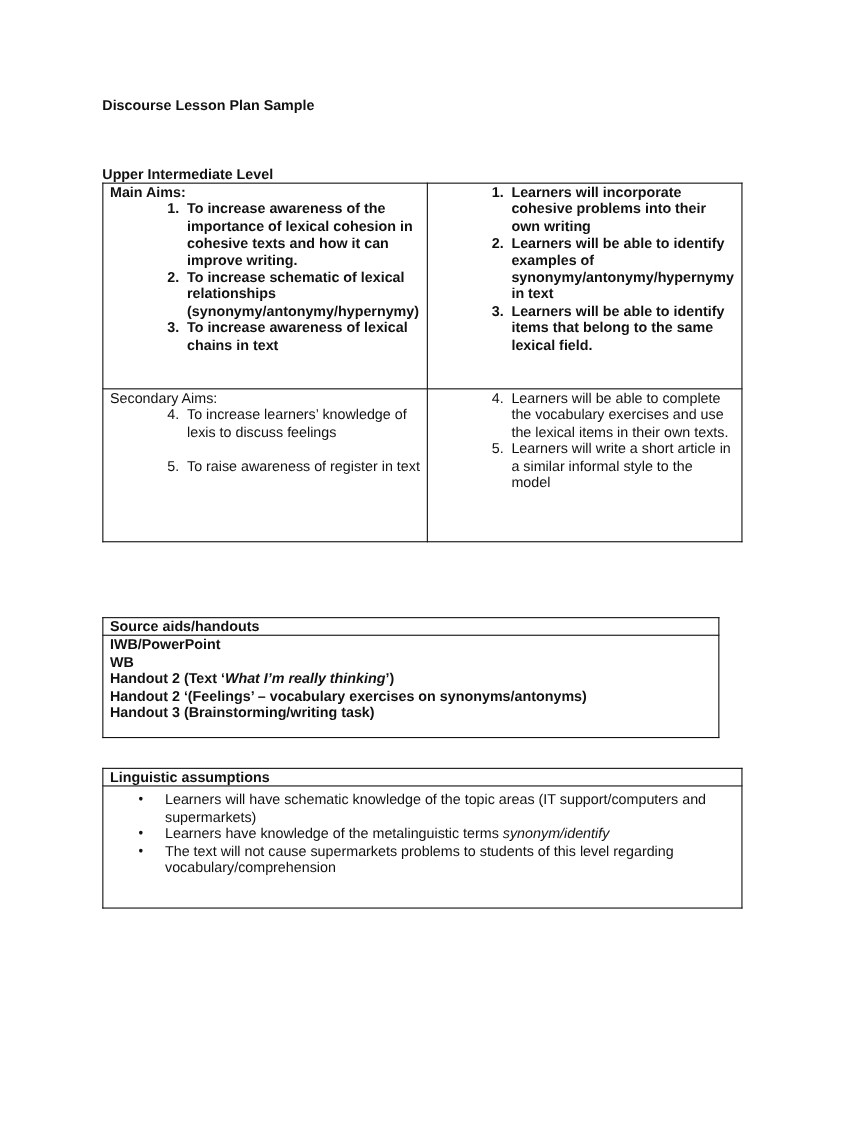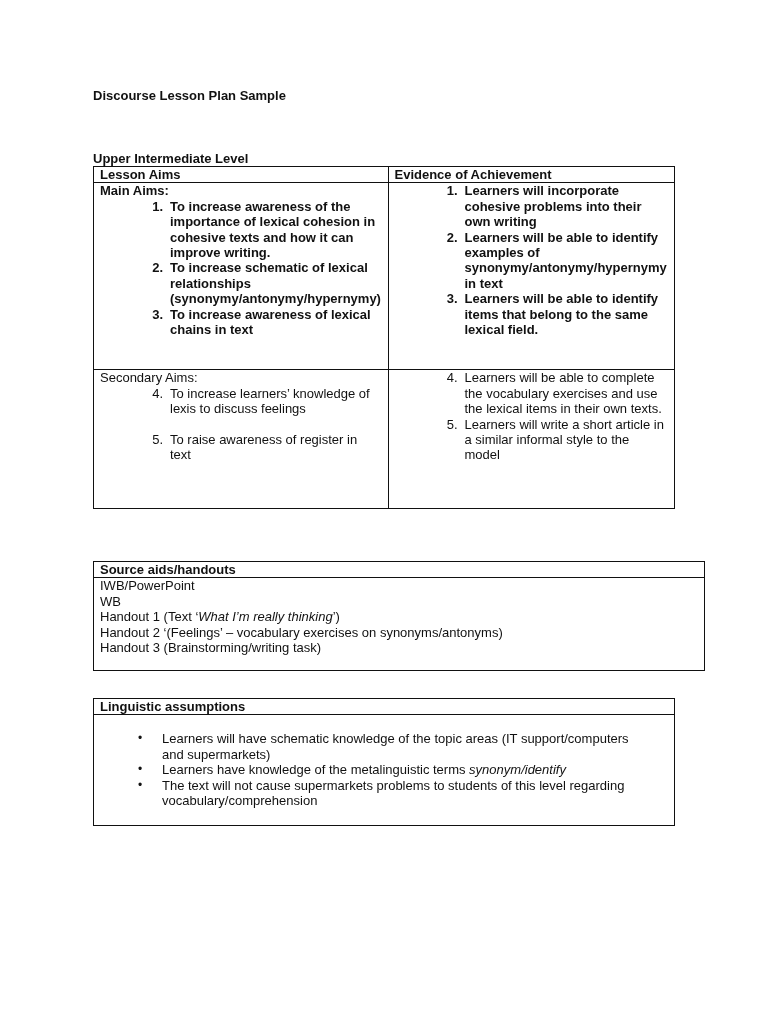--- a/index.html
+++ b/index.html
@@ -21,42 +21,38 @@
   .row-main td { height: 186px; font-weight: bold; }
   .row-sec td { height: 138px; margin-left: 18px; }
 
   ol.items { list-style: none; margin: 0; padding: 0; }
   ol.items li { position: relative; padding-left: 70px; }
   ol.items li .num { position: absolute; left: 47px; width: 16px; text-align: right; }
   ol.items li.gap { margin-top: 15.4px; }
   .evid ol.items li { padding-left: 70px; }
   .evid-first { margin-top: 15.4px; }
 
-  #source { left: 93px; top: 561px; width: 612px; }
-  #source td.body { height: 92px; }
+  #source { left: 93px; top: 561px; width: 561px; }
+  #source td.body { height: 92px; font-weight: bold; }
 
   #ling { left: 93px; top: 698px; width: 582px; }
   #ling td.body { height: 110px; }
-  ul.bullets { list-style: none; margin: 16px; padding: 0; }
+  ul.bullets { list-style: none; margin: 4px; padding: 0; }
   ul.bullets li { position: relative; padding-left: 46px; }
   ul.bullets li::before { content: "•"; position: absolute; left: 22px; top: 0; font-size: 12px; }
   em { font-style: italic; }
 </style>
 </head>
 <body>
 
 <div class="title t1">Discourse Lesson Plan Sample</div>
 <div class="title t2">Upper Intermediate Level</div>
 
 <table id="aims">
   <tbody>
-      <tr class="hdr">
-    <td class="c1">Lesson Aims</td>
-    <td class="c2">Evidence of Achievement</td>
-  </tr>
   <tr class="row-main">
     <td>
       <div>Main Aims:</div>
       <ol class="items">
         <li><span class="num">1.</span><span>To increase awareness of the importance of lexical cohesion in cohesive texts and how it can improve writing.</span></li>
         <li><span class="num">2.</span><span>To increase schematic of lexical relationships (synonymy/antonymy/hypernymy)</span></li>
         <li><span class="num">3.</span><span>To increase awareness of lexical chains in text</span></li>
       </ol>
     </td>
     <td class="evid">
@@ -87,21 +83,21 @@
 
 <table id="source">
   <tbody>
       <tr class="hdr">
         <td>Source aids/handouts</td>
       </tr>
   <tr>
         <td class="body">
     <div>IWB/PowerPoint</div>
     <div>WB</div>
-    <div><span>Handout 1 (Text ‘</span><em>What I’m really thinking</em><span>’)</span></div>
+    <div><span>Handout 2 (Text ‘</span><em>What I’m really thinking</em><span>’)</span></div>
     <div>Handout 2 ‘(Feelings’ – vocabulary exercises on synonyms/antonyms)</div>
     <div>Handout 3 (Brainstorming/writing task)</div>
   </td>
       </tr>
 </tbody>
   </table>
 
 <table id="ling">
   <tbody>
       <tr class="hdr">

